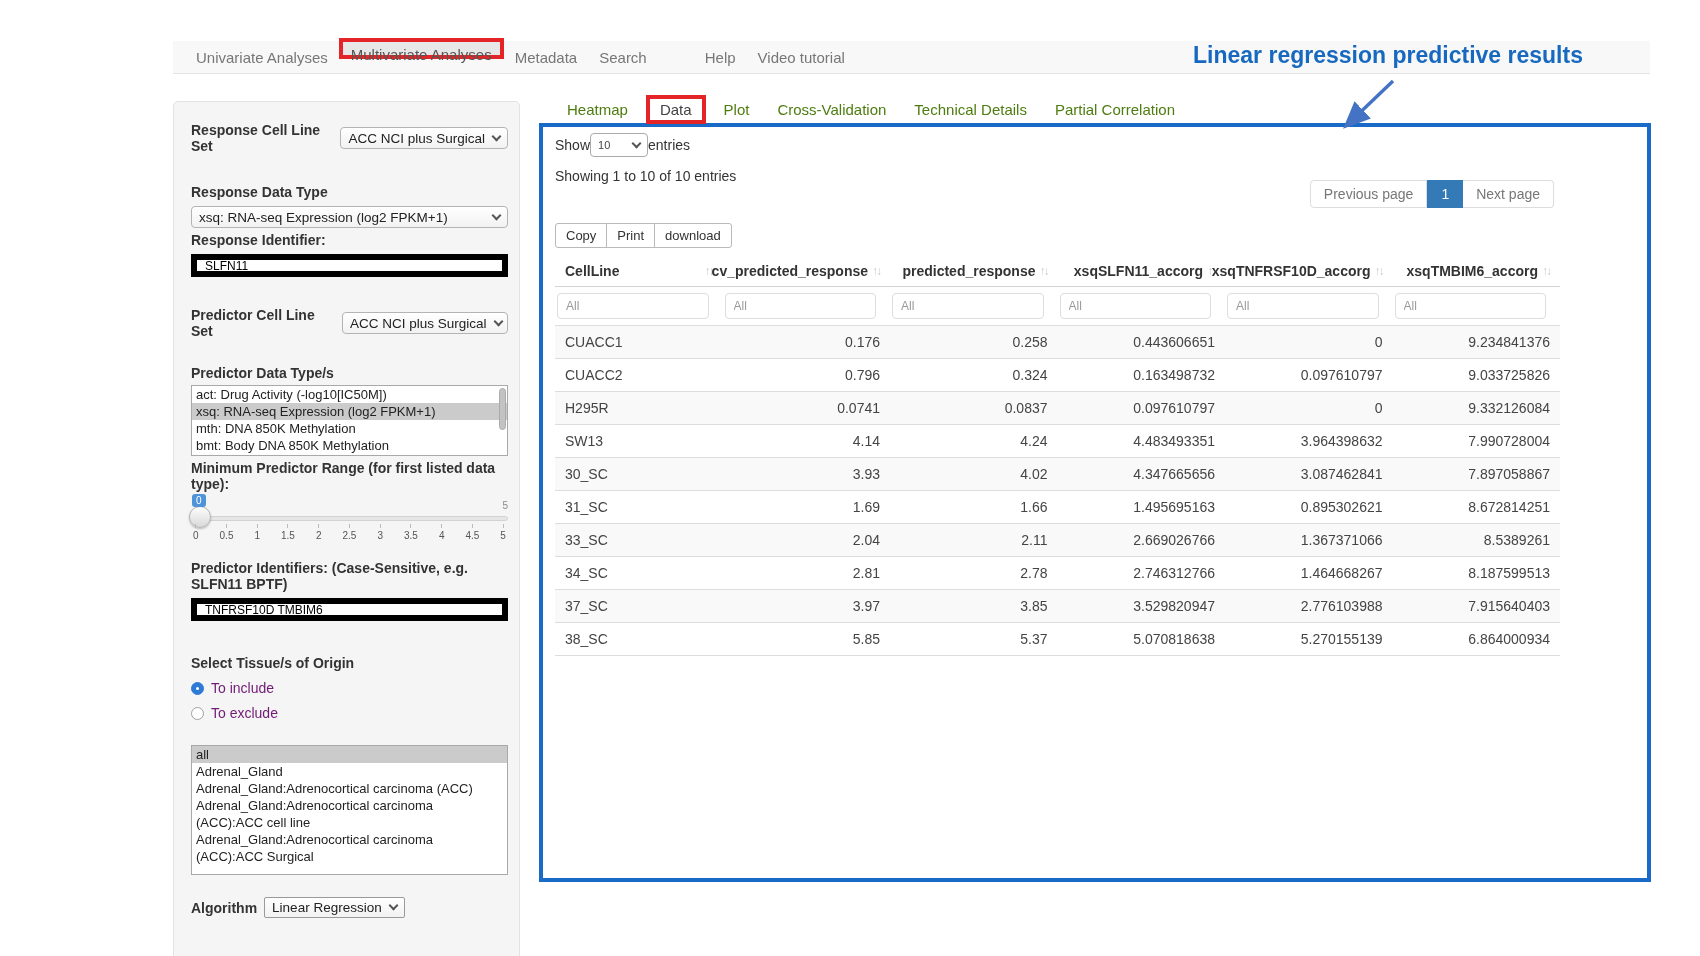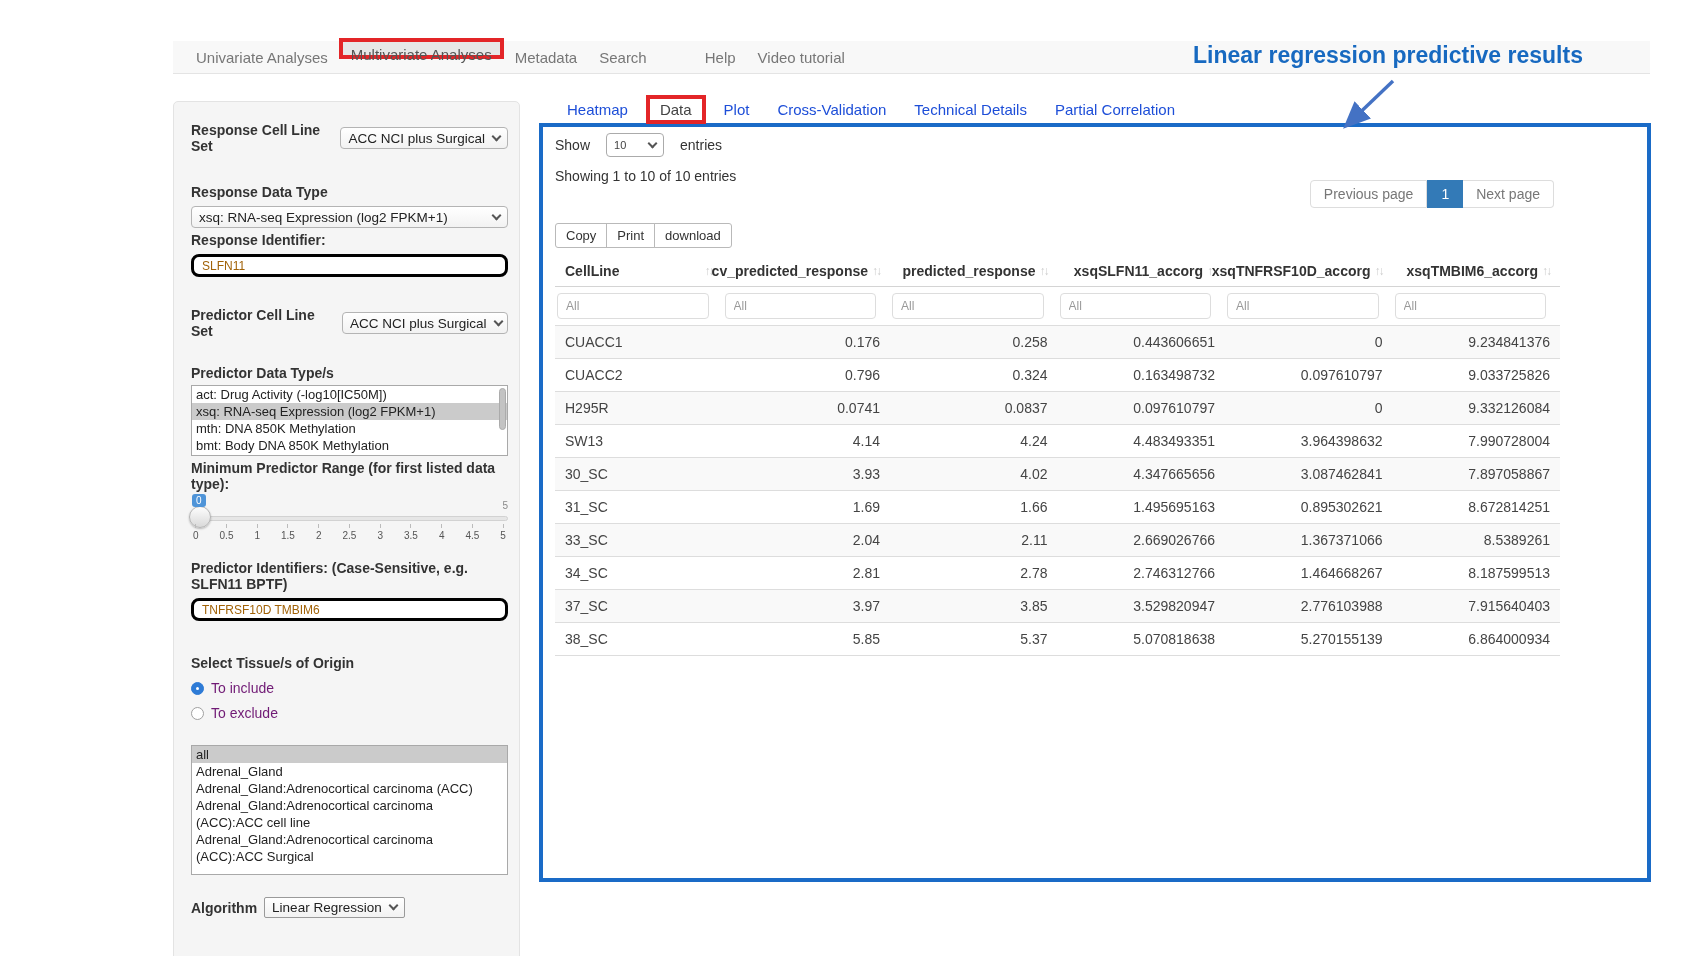--- a/index.html
+++ b/index.html
@@ -25,22 +25,22 @@
   .sidebar { position:absolute; left:173px; top:101px; width:347px; height:873px;
     background:#f5f5f5; border:1px solid #e3e3e3; border-radius:5px; padding:20px 11px 16px 17px;
     font-size:14px; color:#333; }
   .sb-label { font-weight:bold; font-size:14px; color:#333; }
   .inline-row { display:flex; align-items:center; gap:7px; }
   .mac-select { display:inline-flex; align-items:center; justify-content:space-between; gap:8px;
     background:linear-gradient(#ffffff,#f2f2f2); border:1px solid #b4b4b4; border-radius:4px;
     height:22px; padding:0 7px; font-size:13.5px; color:#222; cursor:pointer; white-space:nowrap; }
   .chev { width:7px; height:7px; border-right:2px solid #555; border-bottom:2px solid #555;
     transform:rotate(45deg); margin-top:-4px; flex:0 0 auto; }
-  .txt-input { width:100%; height:23px; border:3px solid #000000; border-radius:8px;
-    background:#fff; font-size:12px; color:#a16207; padding:0 8px;
+  .txt-input { width:100%; height:23px; border:6px solid #000000; border-radius:0;
+    background:#fff; font-size:12px; color:#000000; padding:0 8px;
     font-family:"Liberation Sans","DejaVu Sans",sans-serif; }
   .listbox { position:relative; width:100%; background:#fff; border:1px solid #a9a9a9;
     font-size:13px; color:#222; overflow:hidden; }
   .lb-item { padding:0 4px; line-height:17px; white-space:normal; cursor:default; }
   .lb-item.selected { background:#cbcbcb; }
   .lb-thumb { position:absolute; right:1px; top:2px; width:7px; height:42px;
     background:#c3c3c3; border:1px solid #ababab; border-radius:4px; }
 
   
   .slider-wrap { position:relative; width:100%; height:52px; margin-top:6px; }
@@ -62,28 +62,28 @@
   .radio-dot { width:13px; height:13px; border-radius:50%; border:1px solid #a0a0a0; background:#fff;
     position:relative; cursor:pointer; flex:0 0 auto; }
   .radio-dot.checked { background:#2e7bd6; border-color:#2e7bd6; }
   .radio-dot.checked::after { content:""; position:absolute; left:4px; top:4px; width:3px; height:3px;
     border-radius:50%; background:#fff; }
   .radio-label { font-size:14px; color:#701a75; }
 
   
   .tabs { position:absolute; left:553px; top:96px; height:27px; display:flex; align-items:center;
     z-index:3; }
-  .tab { font-size:15px; color:#1d4ed8; padding:2px 14px; cursor:pointer; white-space:nowrap; }
+  .tab { font-size:15px; color:#4d7c0f; padding:2px 14px; cursor:pointer; white-space:nowrap; }
   .tab.active { color:#444; }
   .tab.boxed { border:4px solid #e32528; padding:2px 10px; margin:0 4px; }
 
   
   .panel { position:absolute; left:539px; top:123px; width:1112px; height:759px;
     background:#fff; border:4px solid #1a6bc7; padding:6px 0 0 12px; }
-  .show-row { display:flex; align-items:center; gap:16px; font-size:14px; color:#333; }
+  .show-row { display:flex; align-items:center; gap:0; font-size:14px; color:#333; }
   .mini-select { display:inline-flex; align-items:center; justify-content:space-between;
     width:58px; height:24px; border:1px solid #ababab; border-radius:4px; background:#fff;
     padding:0 7px; font-size:11px; color:#444; cursor:pointer; }
   .dt-info { margin-top:11px; font-size:14px; color:#333; }
   .pagination { position:absolute; top:53px; right:93px; display:flex; font-size:14px; }
   .page-btn { border:1px solid #ddd; background:#fff; color:#777; padding:5px 13px; cursor:pointer; }
   .page-btn:first-child { border-radius:4px 0 0 4px; }
   .page-btn:last-child { border-radius:0 4px 4px 0; border-left:none; }
   .page-btn.active { background:#337ab7; border-color:#337ab7; color:#fff; }
   .btn-group { margin-top:39px; display:flex; }

